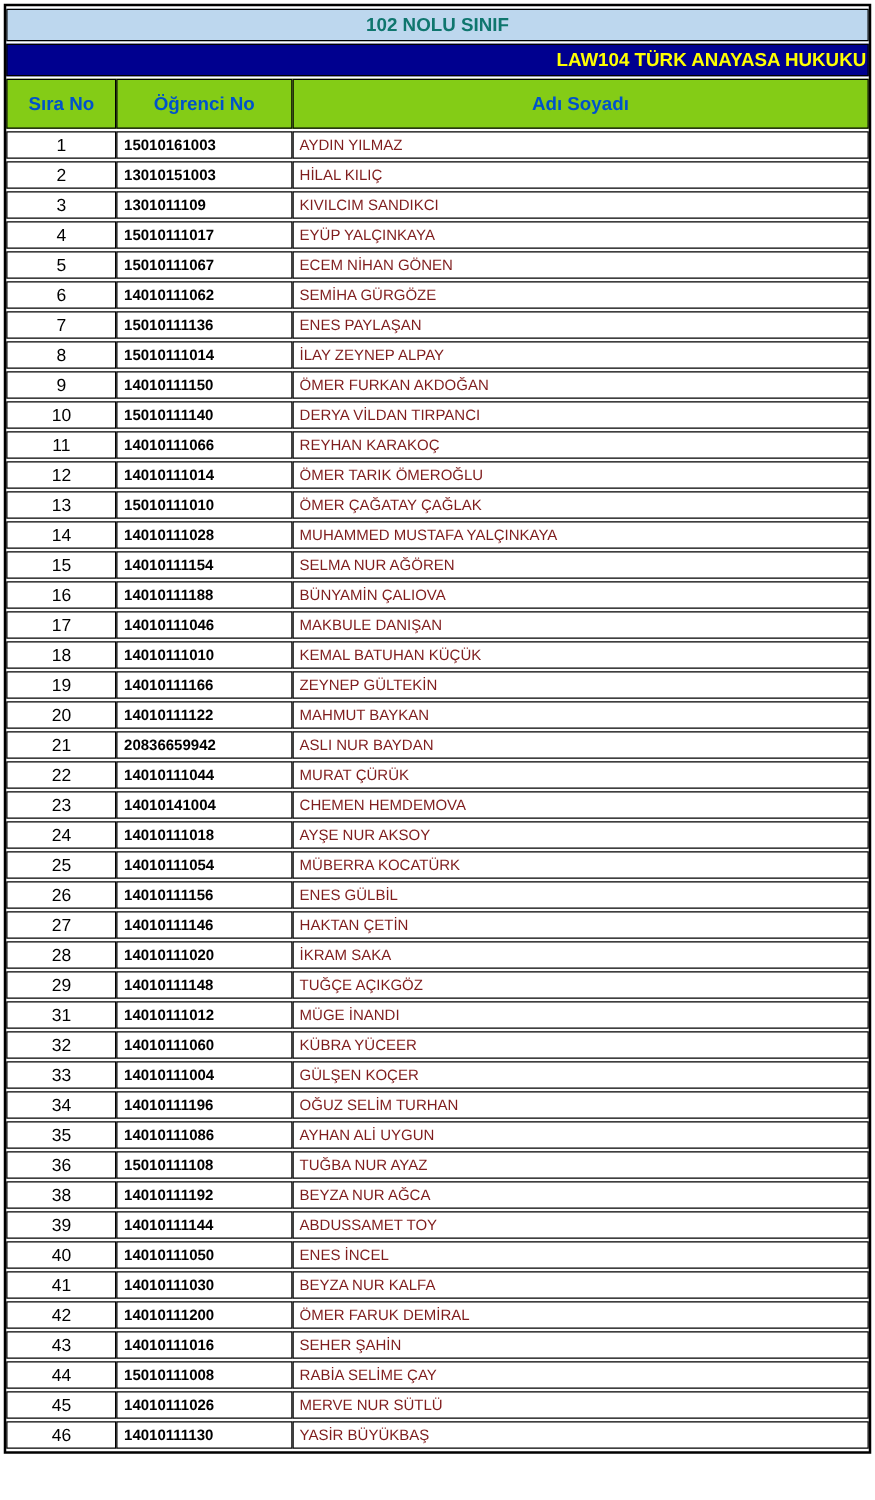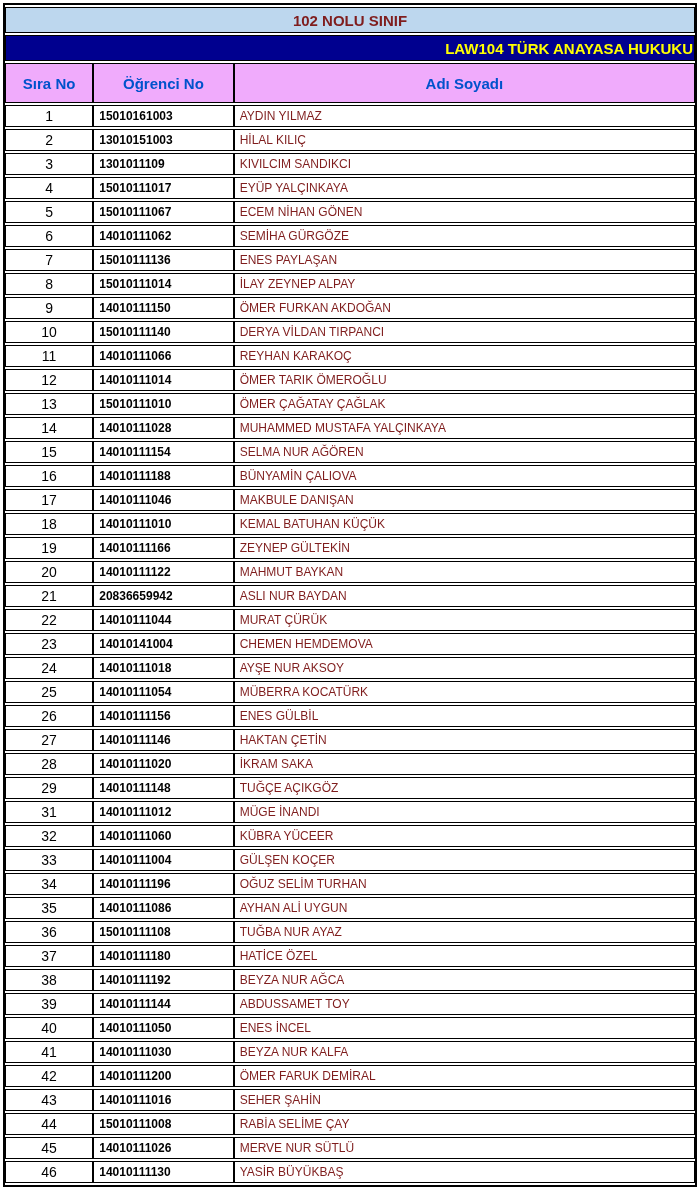--- a/index.html
+++ b/index.html
@@ -28,38 +28,38 @@
   col.c3 { width: 460px; }
   td, th {
     border: 1px solid #000000;
     overflow: hidden;
     white-space: nowrap;
     box-sizing: content-box;
   }
   .title-cell {
     height: 22px;
     background: #BDD7EE;
-    color: #7f1d1d;
+    color: #0f766e;
     font-weight: bold;
     font-size: 15px;
     text-align: center;
     vertical-align: middle;
   }
   .course-cell {
     height: 22px;
     background: #00008F;
     color: #FFFF00;
     font-weight: bold;
     font-size: 15px;
     text-align: right;
     vertical-align: middle;
   }
   th.col-head {
     height: 36px;
-    background: #f0abfc;
+    background: #84cc16;
     color: #0052CC;
     font-weight: bold;
     font-size: 15px;
     text-align: center;
     vertical-align: middle;
   }
   td.c-no {
     height: 18px;
     font-size: 14px;
     text-align: center;
@@ -278,25 +278,20 @@
           <td class="c-no">35</td>
           <td class="c-id">14010111086</td>
           <td class="c-name">AYHAN ALİ UYGUN</td>
         </tr>
         <tr>
           <td class="c-no">36</td>
           <td class="c-id">15010111108</td>
           <td class="c-name">TUĞBA NUR AYAZ</td>
         </tr>
         <tr>
-          <td class="c-no">37</td>
-          <td class="c-id">14010111180</td>
-          <td class="c-name">HATİCE ÖZEL</td>
-        </tr>
-        <tr>
           <td class="c-no">38</td>
           <td class="c-id">14010111192</td>
           <td class="c-name">BEYZA NUR AĞCA</td>
         </tr>
         <tr>
           <td class="c-no">39</td>
           <td class="c-id">14010111144</td>
           <td class="c-name">ABDUSSAMET TOY</td>
         </tr>
         <tr>

